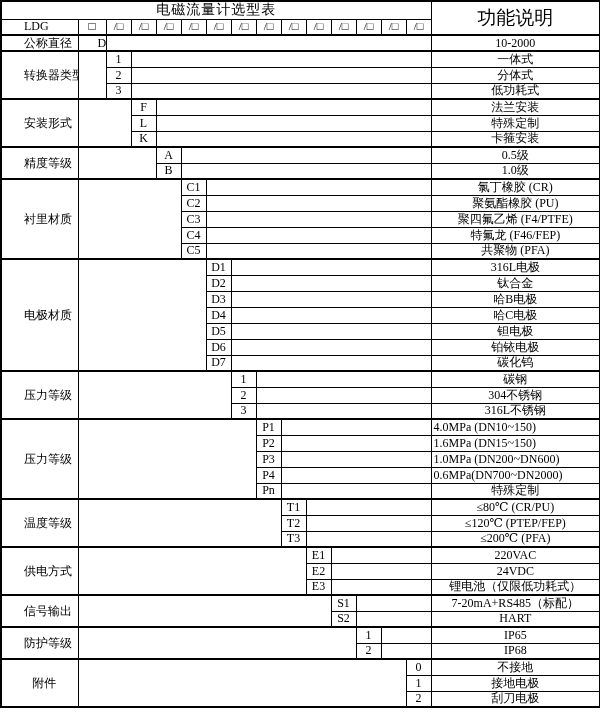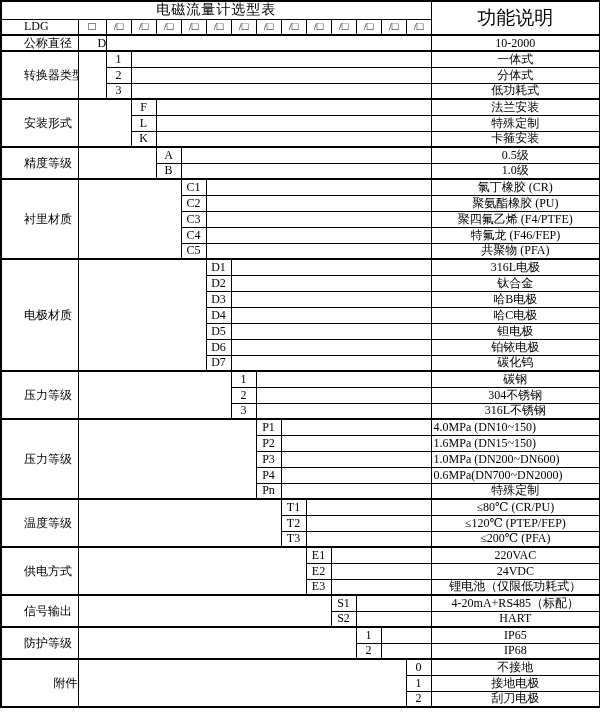--- a/index.html
+++ b/index.html
@@ -23,21 +23,21 @@
     white-space: nowrap;
     overflow: hidden;
     padding: 0;
     line-height: 1.05;
   }
   tr { height: 16px; }
   tr.title-row { height: 18px; }
   td.title { font-size: 14px; letter-spacing: 1px; }
   td.fn-head { font-size: 19px; margin-top: 33px; }
   td.lbl { text-align: left; padding-left: 22px; }
-  td.lbl.center { text-align: right; padding-left: 9px; }
+  td.lbl.center { text-align: center; padding-left: 9px; }
   td.code-left { text-align: left; padding-left: 19px; }
   td.desc.left { text-align: left; padding-left: 2px; }
   td.gt { border-top: 2px solid #000; }
   td.slot { font-size: 11px; padding: 0; }
   td.box { font-size: 12px; }
 </style>
 </head>
 <body>
 
 <table class="sel">
@@ -273,21 +273,21 @@
       <tr>
         <td class="code">E3</td>
         <td colspan="4"></td>
         <td class="desc">锂电池（仅限低功耗式）</td>
       </tr>
       <tr>
         <td class="lbl gt" rowspan="2">信号输出</td>
         <td class="gt" colspan="10" rowspan="2"></td>
         <td class="code gt">S1</td>
         <td class="gt" colspan="3"></td>
-        <td class="desc gt">4-20mA+RS485（标配）</td>
+        <td class="desc gt">7-20mA+RS485（标配）</td>
       </tr>
       <tr>
         <td class="code">S2</td>
         <td colspan="3"></td>
         <td class="desc">HART</td>
       </tr>
       <tr>
         <td class="lbl gt" rowspan="2">防护等级</td>
         <td class="gt" colspan="11" rowspan="2"></td>
         <td class="code gt">1</td>

